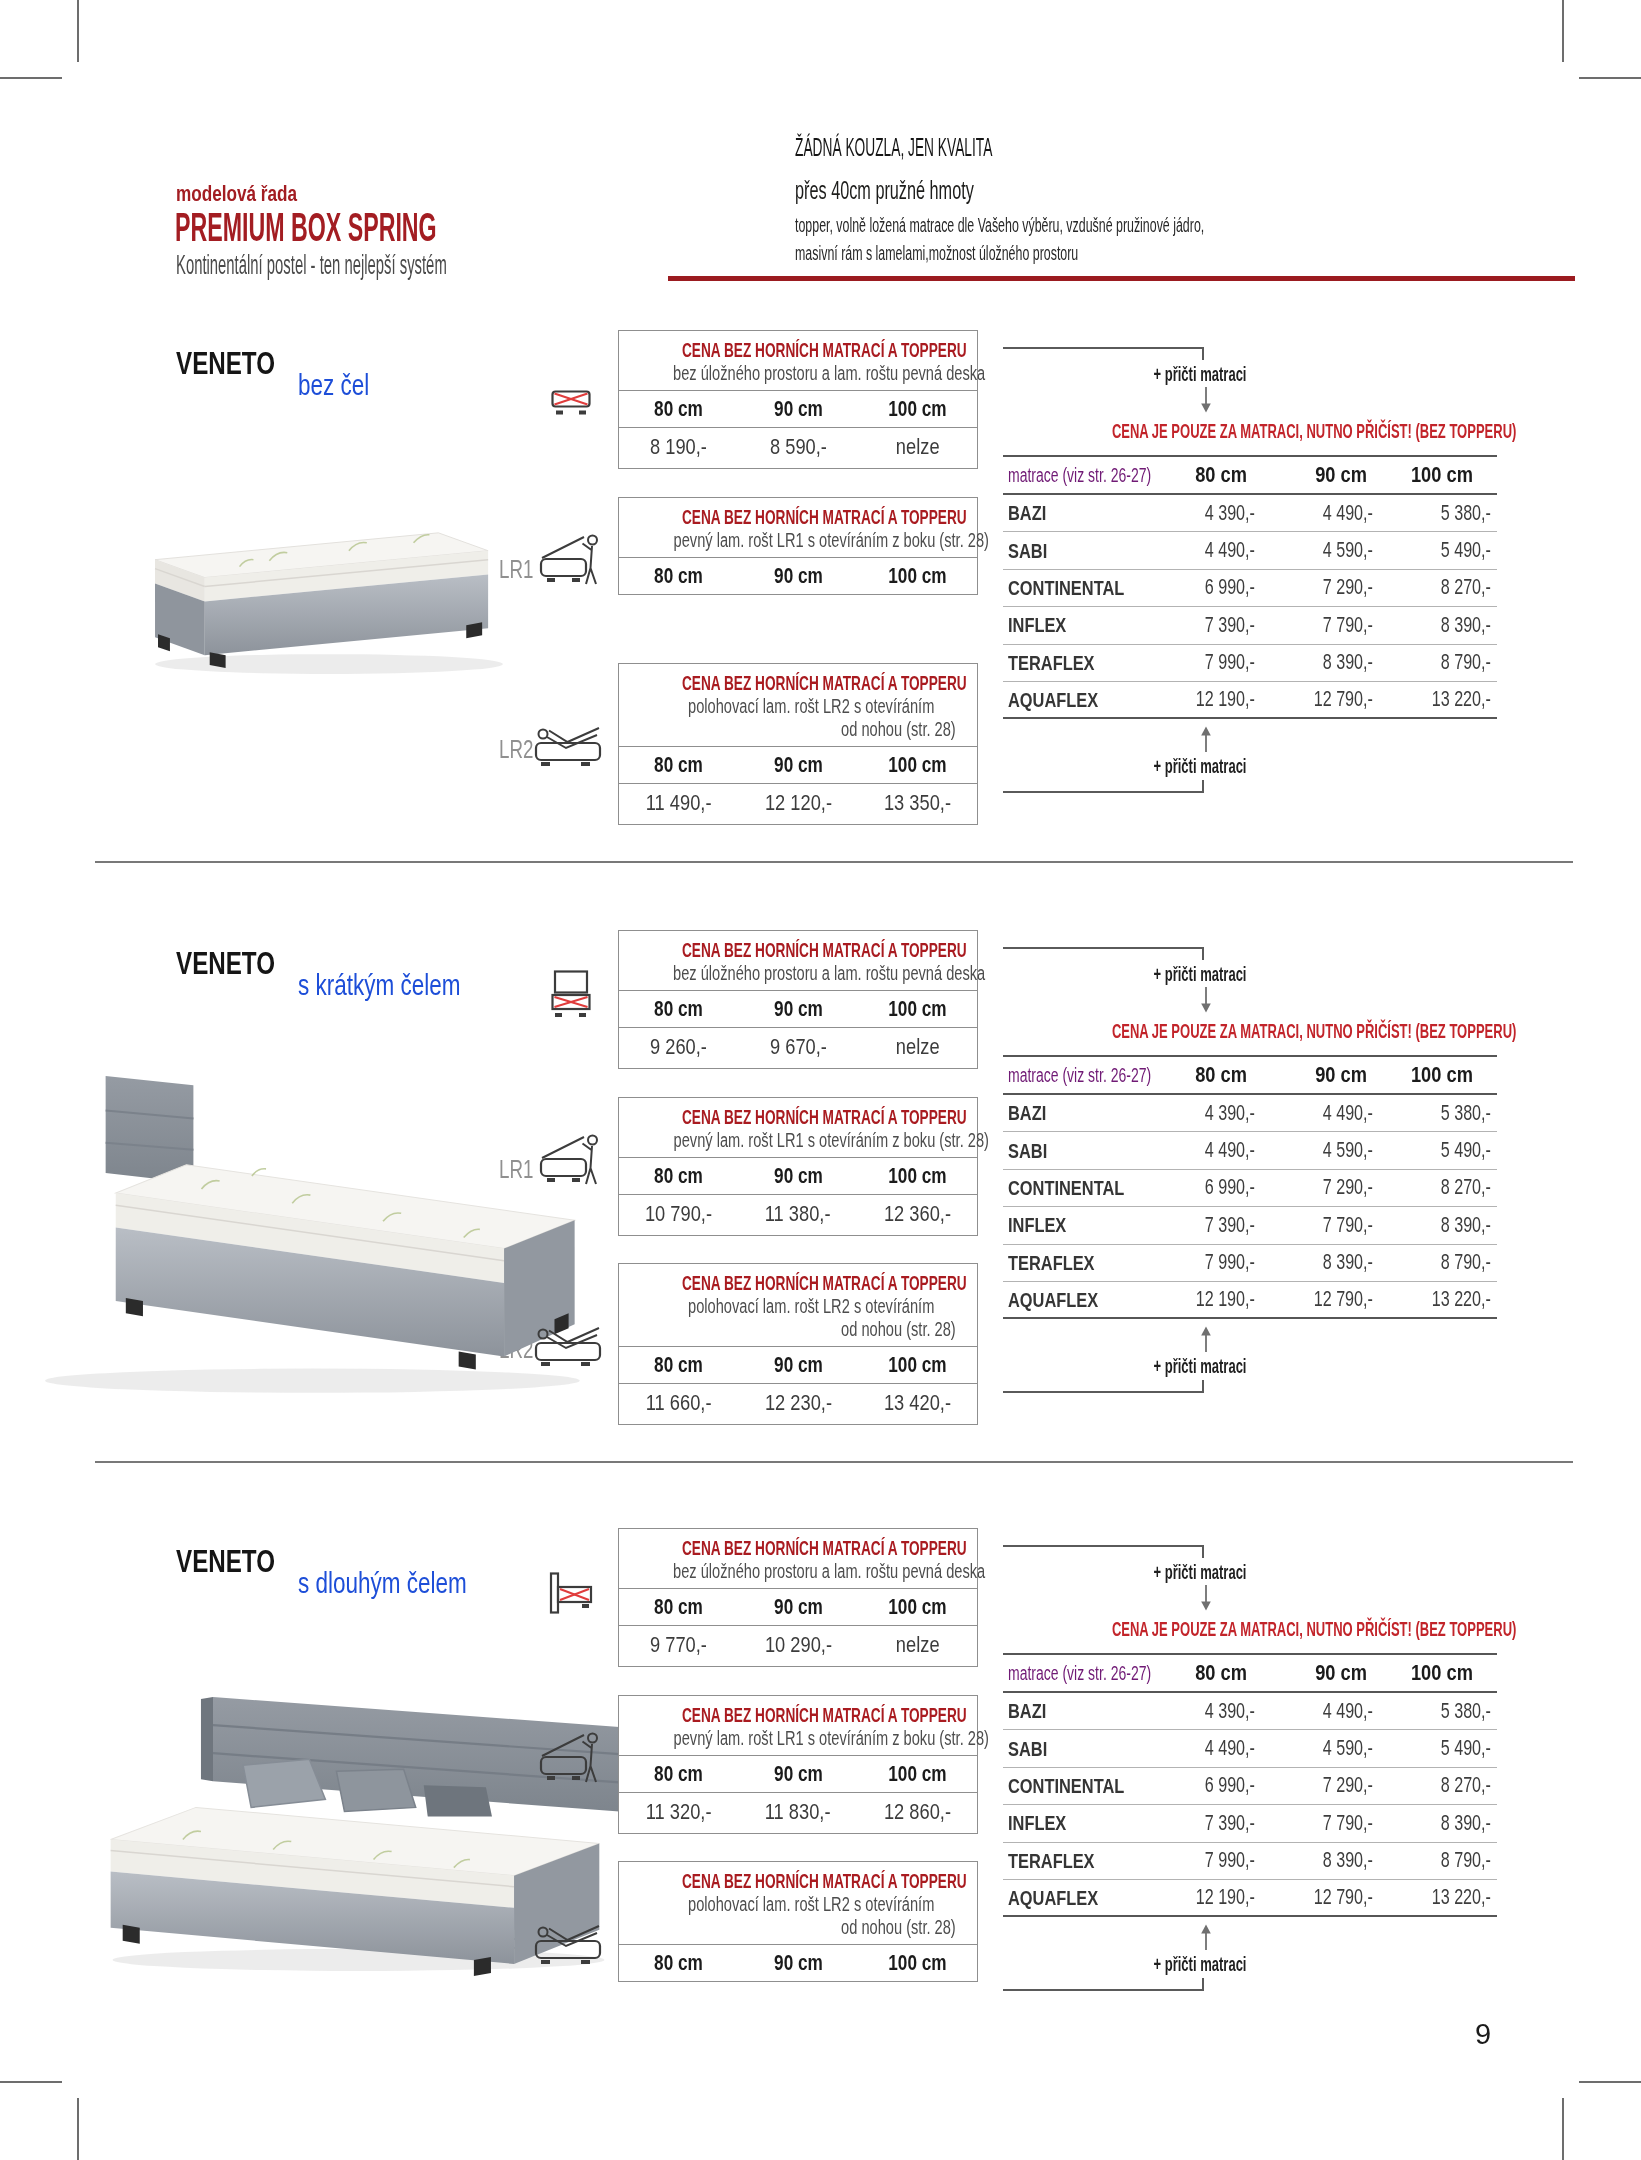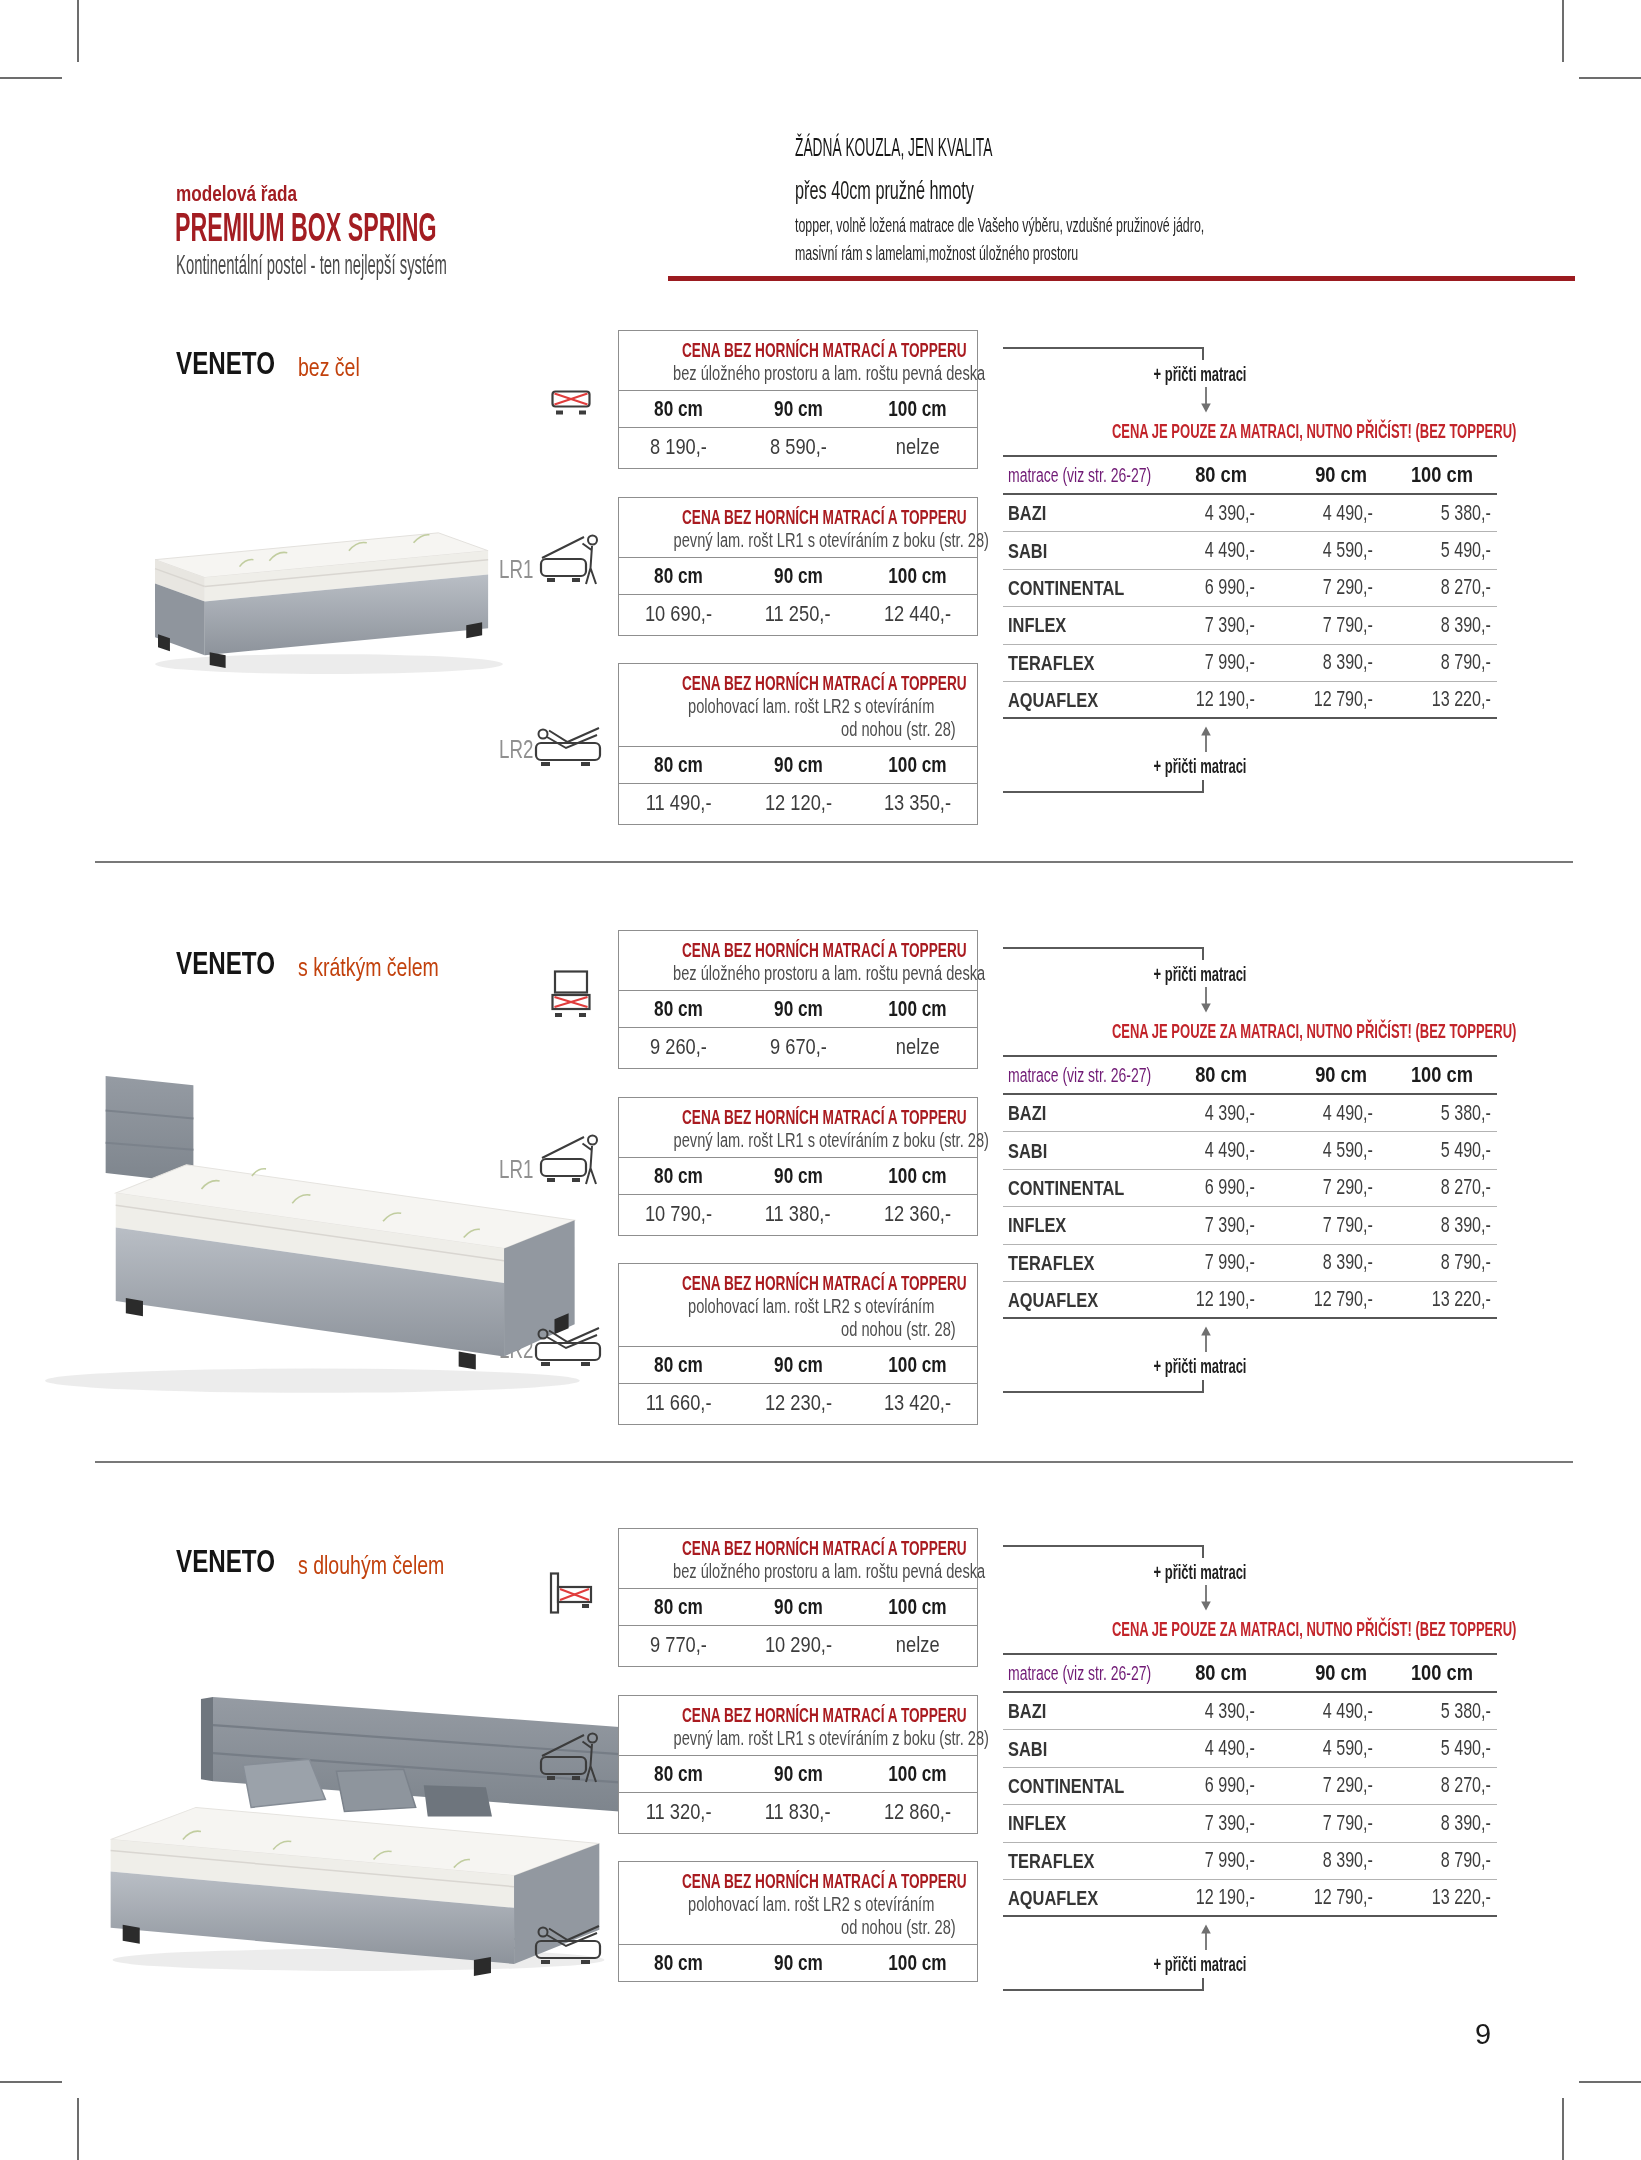--- a/index.html
+++ b/index.html
@@ -24,21 +24,21 @@
   .hr1{position:absolute;left:795px;top:133px;font-size:25px;font-weight:400;color:#151515}
   .hr2{position:absolute;left:795px;top:176px;font-size:25px;color:#1d1d1b}
   .hr3{position:absolute;left:795px;top:214px;font-size:20px;color:#282828}
   .hr4{position:absolute;left:795px;top:242px;font-size:20px;color:#282828}
   .redline{position:absolute;left:668px;top:276px;width:907px;height:5px;background:#9b1b20}
 
   
   .sec{position:absolute;left:0;width:1641px;height:532px}
   .sec-title{position:absolute;left:176px;top:16px;height:42px}
   .sec-title .model{position:absolute;left:0;top:0;font-size:31px;font-weight:800;color:#151515}
-  .sec-title .variant{position:absolute;left:122px;top:6px;font-size:26px;color:#c2410c}
+  .sec-title .variant{position:absolute;left:122px;top:22px;font-size:30px;color:#1d4ed8}
 
   
   .pt{position:absolute;left:618px;width:360px;background:#fff;border:1.5px solid #8f8f8f;z-index:3}
   .pt .hd{padding:8px 2px 5px;text-align:right}
   .pt .t1{font-size:19.5px;font-weight:700;color:#a91b20;line-height:1.2}
   .pt .t2{font-size:19.5px;color:#4d4d4d;line-height:1.18}
   .pt .row{display:flex;border-top:1.5px solid #8f8f8f}
   .pt .row>div{flex:1;text-align:center}
   .pt .row.h>div{font-weight:700;font-size:21.5px;color:#1b1b1b;padding:6px 0 5px}
   .pt .row.v>div{font-size:21.5px;color:#3c3c3c;padding:7px 0 8px}
@@ -177,25 +177,20 @@
 
     <div class="pt pt2">
       <div class="hd">
         <div class="t1"><span class="cx s70">CENA BEZ HORNÍCH MATRACÍ A TOPPERU</span></div>
         <div class="t2"><span class="cx s75">pevný lam. rošt LR1 s otevíráním z boku (str. 28)</span></div>
       </div>
       <div class="row h">
         <div><span class="cx s80">80 cm</span></div>
         <div><span class="cx s80">90 cm</span></div>
         <div><span class="cx s80">100 cm</span></div>
-      </div>
-      <div class="row v">
-        <div><span class="cx s85">10 690,-</span></div>
-        <div><span class="cx s85">11 250,-</span></div>
-        <div><span class="cx s85">12 440,-</span></div>
       </div>
     </div>
 
     <div class="pt pt3">
       <div class="hd">
         <div class="t1"><span class="cx s70">CENA BEZ HORNÍCH MATRACÍ A TOPPERU</span></div>
         <div class="t2"><span class="cx s75">polohovací lam. rošt LR2 s otevíráním</span></div>
         <div class="t2"><span class="cx s75">od nohou (str. 28)</span></div>
       </div>
       <div class="row h">

